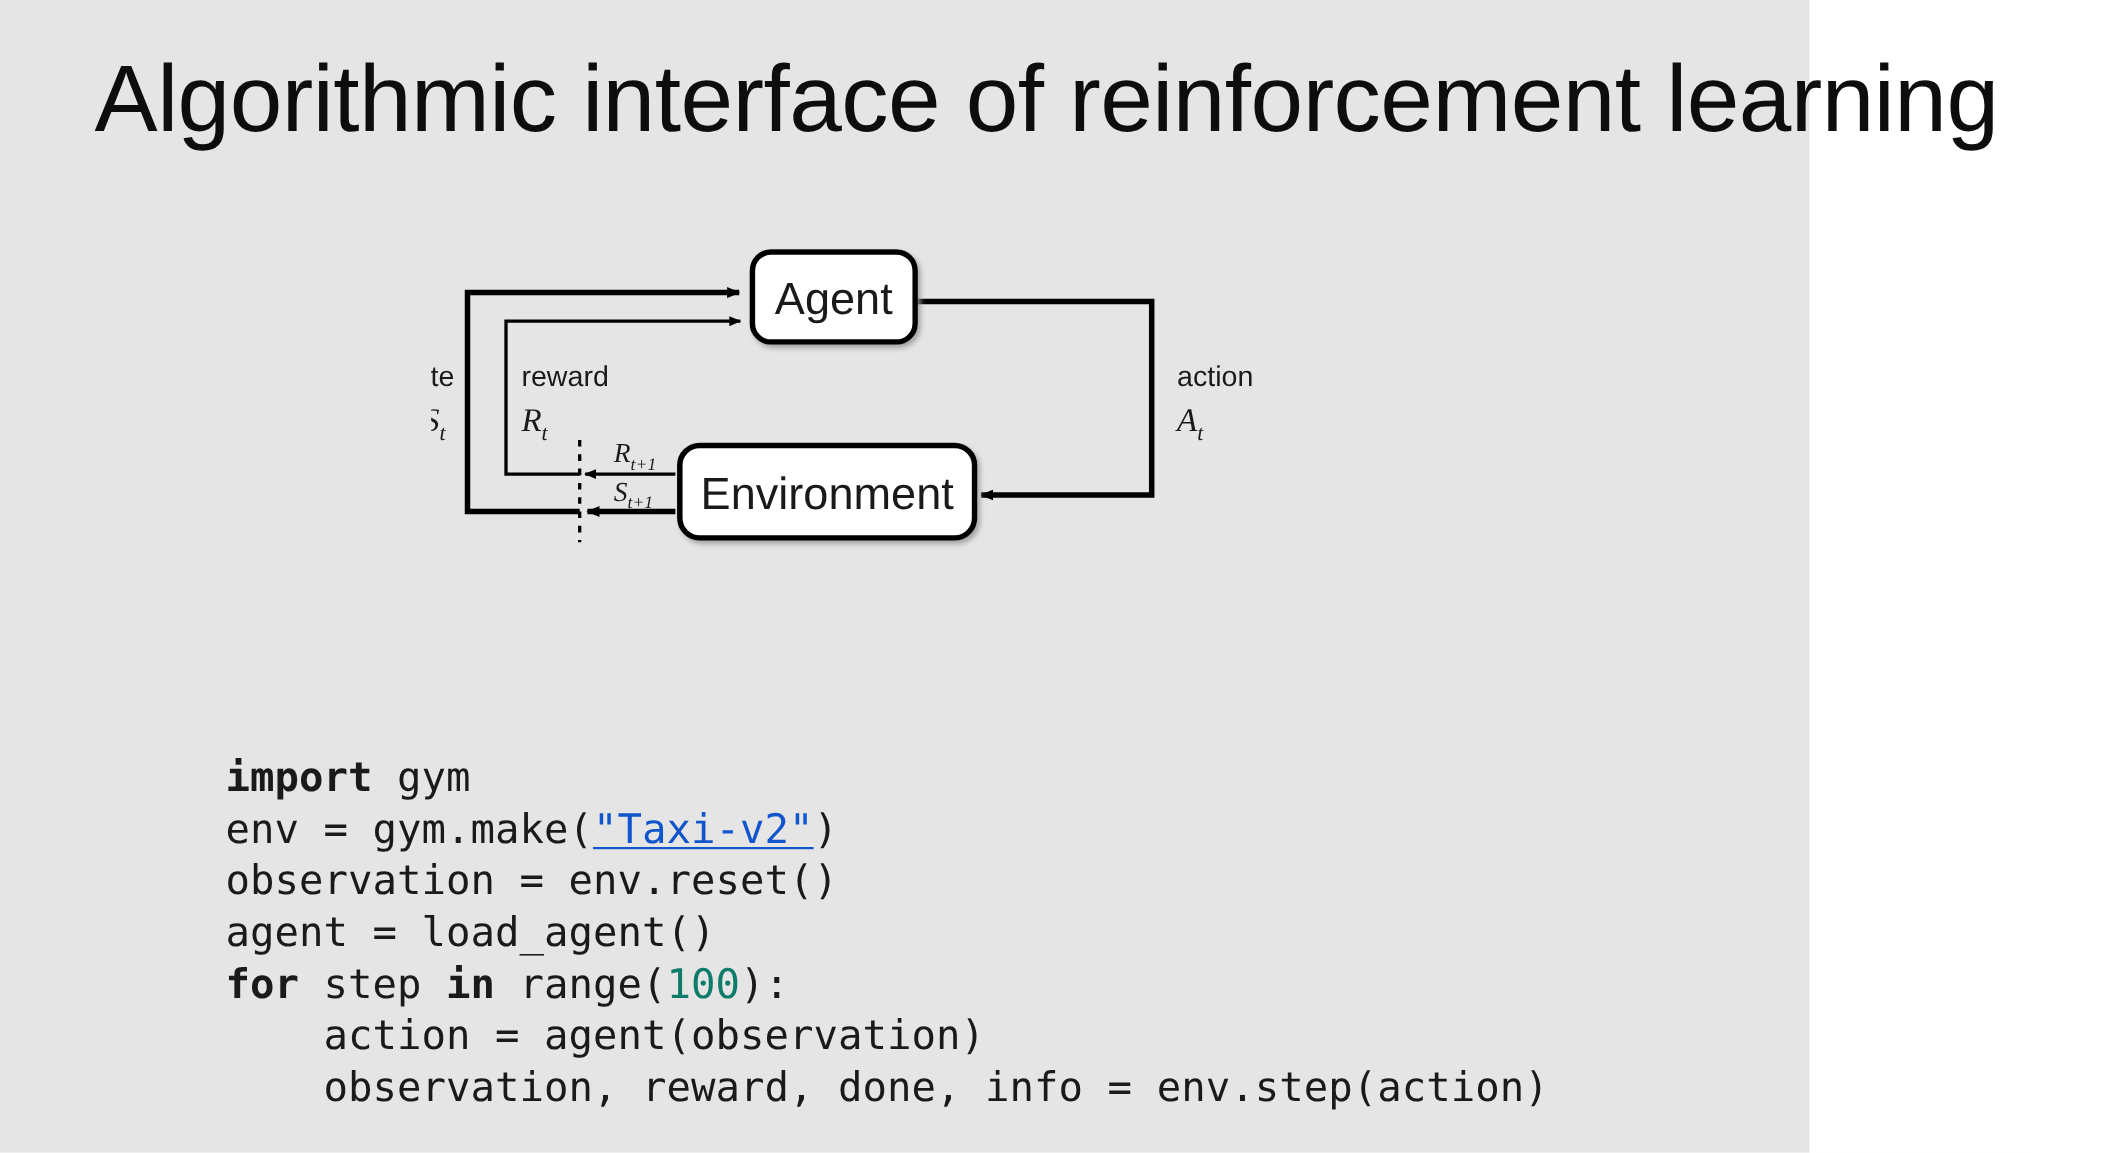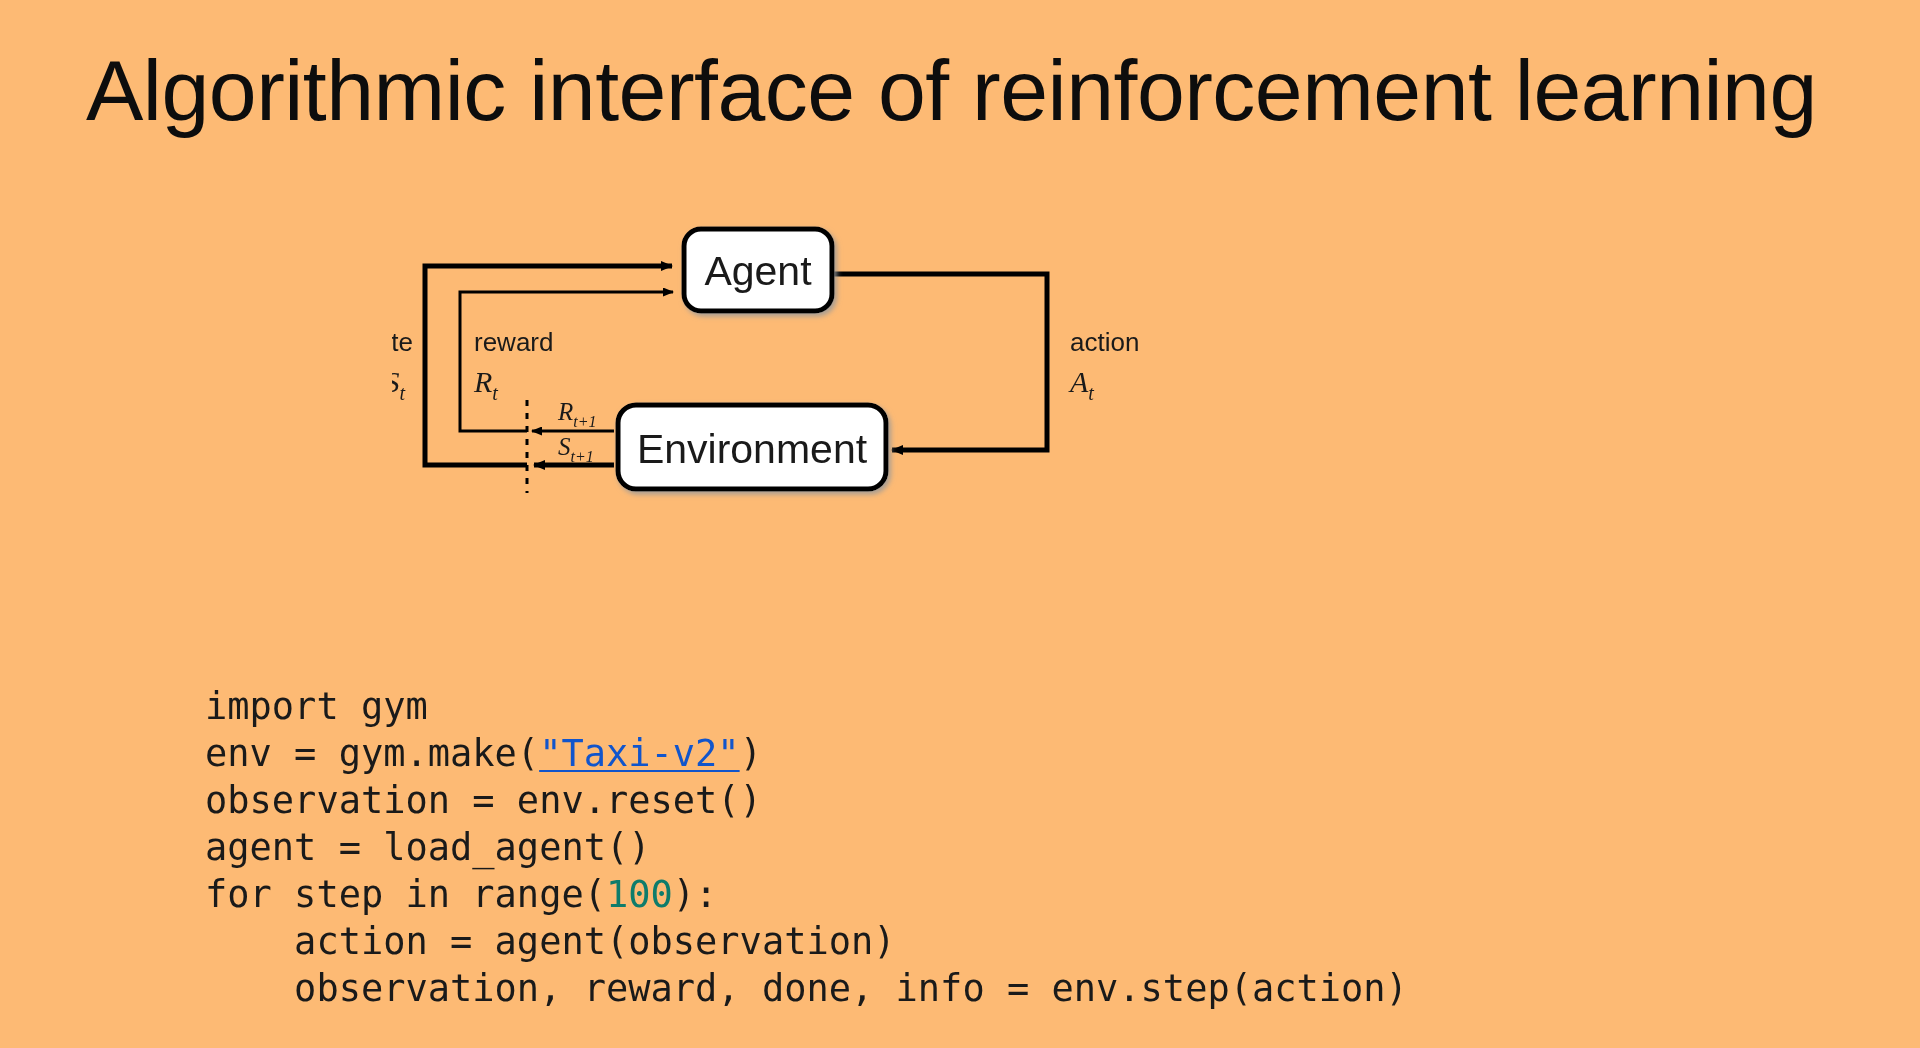--- a/index.html
+++ b/index.html
@@ -9,23 +9,23 @@
   }
   body {
     width: 1920px;
     height: 1048px;
     overflow: hidden;
     font-family: "Liberation Sans", sans-serif;
     color: #000000;
   }
   .slide {
     position: relative;
-    width: 1920px;
+    width: 1645px;
     height: 1048px;
-    background: #fdba74;
+    background: #e5e5e5;
   }
 
   
   .slide-title {
     position: absolute;
     left: 86px;
     top: 38px;
     width: 1800px;
     font-family: "Liberation Sans", sans-serif;
     font-weight: 400;
@@ -58,21 +58,21 @@
     font-size: 37px;
     line-height: 47px;
     color: #1a1a1a;
     white-space: pre;
     letter-spacing: 0px;
   }
   .code-line {
     white-space: pre;
   }
   .kw {
-    font-weight: 400;
+    font-weight: 700;
     color: #1a1a1a;
   }
   .num {
     color: #0e7c6b;
   }
   .lnk {
     color: #1155cc;
     text-decoration: underline;
     text-decoration-thickness: 2px;
     text-underline-offset: 4px;

